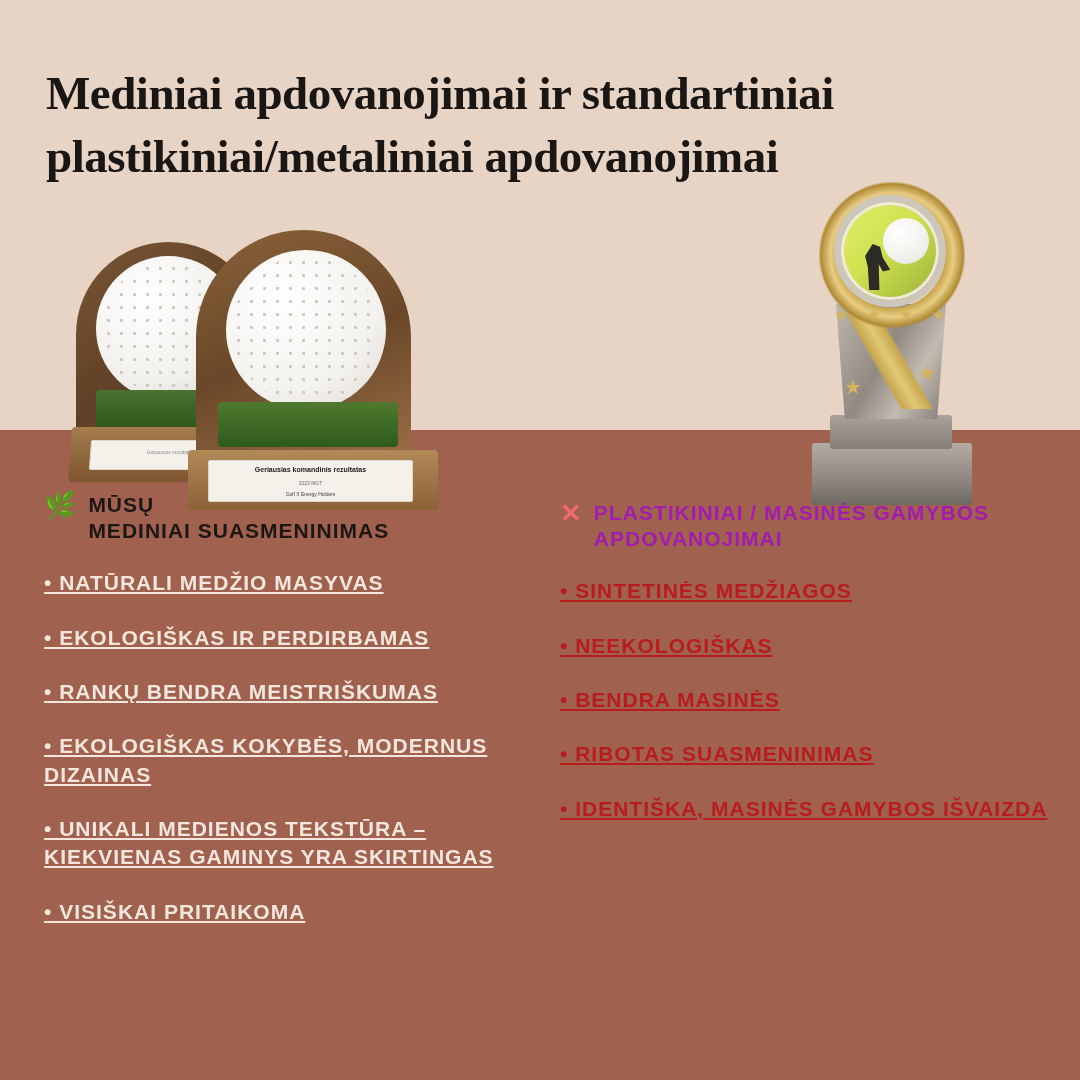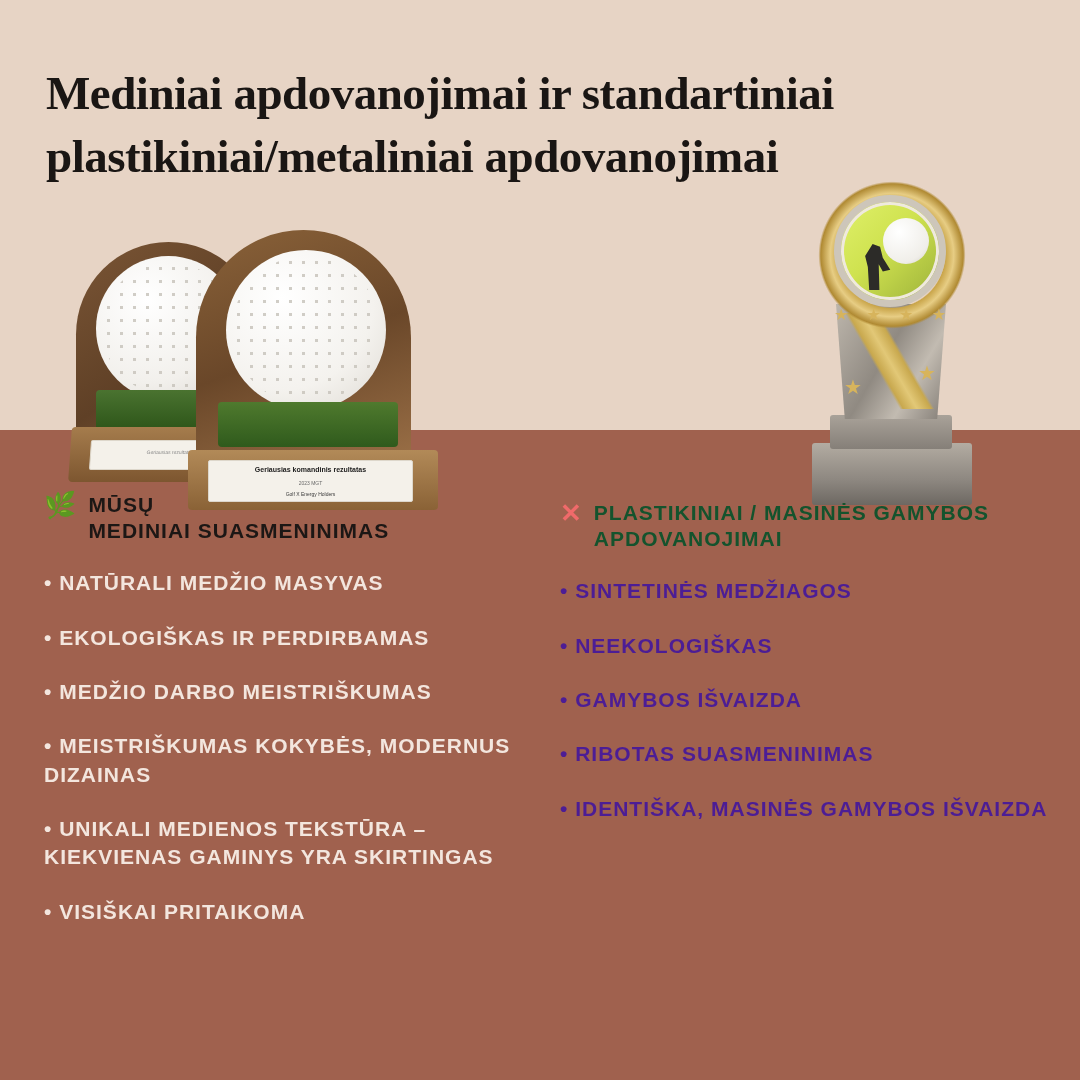--- a/index.html
+++ b/index.html
@@ -184,28 +184,28 @@
   .col-head {
     display: flex; align-items: flex-start; gap: 12px;
   }
   .head-icon { font-size: 26px; line-height: 1; flex: none; }
   .head-icon.leaf { color: #8fbe5a; }
   .head-icon.cross { color: #f06a6a; font-weight: bold; }
   .head-text {
     font-size: 21px; font-weight: bold; letter-spacing: 1px; line-height: 1.22;
   }
   .col-left .head-text { color: #1c1715; }
-  .col-right .head-text { color: #14532d; }
+  .col-right .head-text { color: #a21caf; }
   .bullets { margin-top: 26px; }
   .bullet {
     font-size: 21px; font-weight: bold; letter-spacing: 1px;
-    line-height: 1.35; margin-bottom: 26px;
+    line-height: 1.35; margin-bottom: 26px; text-decoration: underline;
   }
   .col-left .bullet { color: #f3e6de; }
-  .col-right .bullet { color: #4c1d95; }
+  .col-right .bullet { color: #b91c1c; }
 </style>
 </head>
 <body>
 
 <div class="canvas">
 
   <div class="top-band"></div>
   <div class="bottom-band"></div>
 
   <div class="headline">Mediniai apdovanojimai ir standartiniai plastikiniai/metaliniai apdovanojimai</div>
@@ -254,34 +254,34 @@
     <div class="col-head">
       <span class="head-icon leaf">🌿</span>
       <div class="head-text">
         <div>MŪSŲ</div>
         <div>MEDINIAI SUASMENINIMAS</div>
       </div>
     </div>
     <div class="bullets">
       <div class="bullet">• NATŪRALI MEDŽIO MASYVAS</div>
       <div class="bullet">• EKOLOGIŠKAS IR PERDIRBAMAS</div>
-      <div class="bullet">• MEDŽIO DARBO MEISTRIŠKUMAS</div>
-      <div class="bullet">• MEISTRIŠKUMAS KOKYBĖS, MODERNUS DIZAINAS</div>
+      <div class="bullet">• RANKŲ BENDRA MEISTRIŠKUMAS</div>
+      <div class="bullet">• EKOLOGIŠKAS KOKYBĖS, MODERNUS DIZAINAS</div>
       <div class="bullet">• UNIKALI MEDIENOS TEKSTŪRA – KIEKVIENAS GAMINYS YRA SKIRTINGAS</div>
       <div class="bullet">• VISIŠKAI PRITAIKOMA</div>
     </div>
   </div>
 
   <div class="col-right">
     <div class="col-head">
       <span class="head-icon cross">✕</span>
       <div class="head-text">PLASTIKINIAI / MASINĖS GAMYBOS APDOVANOJIMAI</div>
     </div>
     <div class="bullets">
       <div class="bullet">• SINTETINĖS MEDŽIAGOS</div>
       <div class="bullet">• NEEKOLOGIŠKAS</div>
-      <div class="bullet">• GAMYBOS IŠVAIZDA</div>
+      <div class="bullet">• BENDRA MASINĖS</div>
       <div class="bullet">• RIBOTAS SUASMENINIMAS</div>
       <div class="bullet">• IDENTIŠKA, MASINĖS GAMYBOS IŠVAIZDA</div>
     </div>
   </div>
 
 </div>
 
 </body></html>

